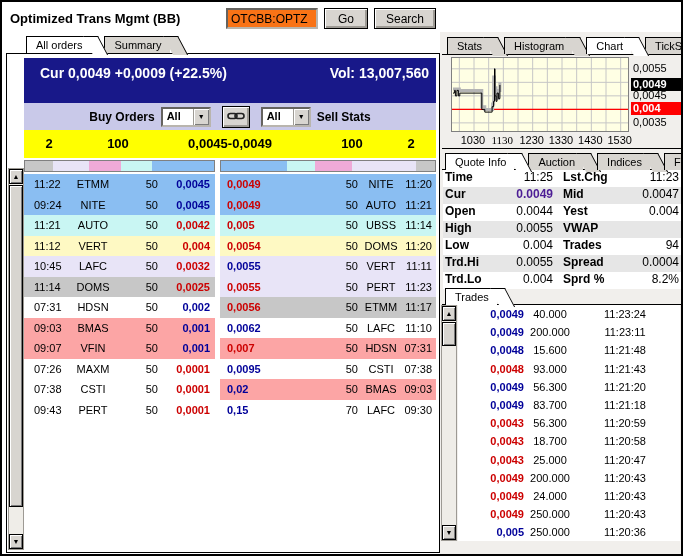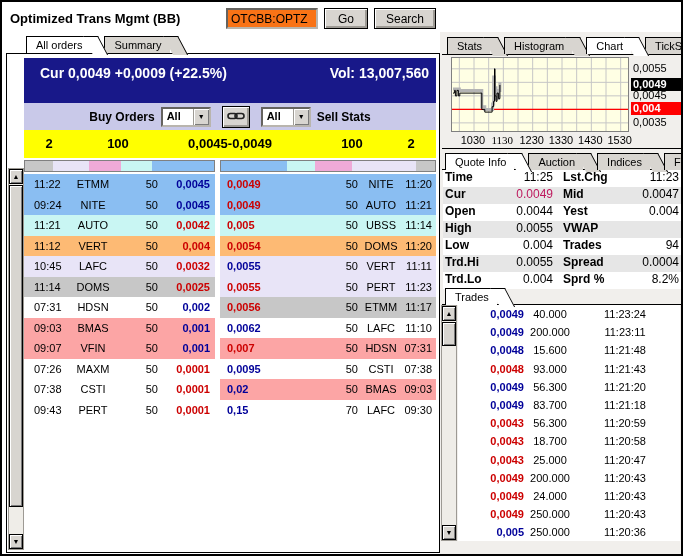--- a/index.html
+++ b/index.html
@@ -62,39 +62,39 @@
   #book { position:absolute; left:17px; top:120px; width:412px; font-size:11px; }
   .book-row { display:flex; height:20.5px; }
   .brow { width:191px; display:flex; align-items:center; }
   .bgap { width:5px; background:#fff; }
   .srow { width:216px; display:flex; align-items:center; }
   .c-t { width:34px; margin-left:10px; } .c-m { width:50px; text-align:center; }
   .c-s { width:40px; text-align:right; } .c-p { flex:1; text-align:right; padding-right:5px; }
   .c-p2 { width:58px; padding-left:7px; } .c-s2 { width:80px; text-align:right; }
   .c-m2 { width:46px; text-align:center; } .c-t2 { flex:1; text-align:right; padding-right:4px; }
 
-  .bg-lvl-blue{background:#8abef2} .bg-lvl-cyan{background:#c9f6f3} .bg-lvl-pink{background:#fdba74}
+  .bg-lvl-blue{background:#8abef2} .bg-lvl-cyan{background:#c9f6f3} .bg-lvl-pink{background:#fef9c3}
   .bg-lvl-lav{background:#e8e4f7} .bg-lvl-gray{background:#c7c7c7} .bg-white{background:#fff}
   .bg-alt{background:#fca5a5} .bg-gray{background:#dcdcdc}
   .px-up{color:#000099;font-weight:bold} .px-down{color:#cc0000;font-weight:bold}
 
   
   #right-bg { position:absolute; left:438px; top:30px; width:245px; height:522px; background:#f1efec; }
   .hline { position:absolute; left:440px; width:239px; height:1px; background:#000; }
   #chart-plot { position:absolute; left:449px; top:55px; width:178px; height:75px; background:#ffffe4; border:1px solid #808080; }
   .ymark { position:absolute; left:629px; width:50px; height:13px; font-size:11px; line-height:13px; padding-left:2px; }
   .ymark.current { background:#000; color:#fff; font-weight:bold; }
   .ymark.alert   { background:#ff0000; color:#fff; font-weight:bold; }
   .xlab { position:absolute; top:132px; width:32px; text-align:center; font-size:11px; }
   #quote-table { position:absolute; left:441px; top:168px; width:238px; }
   .qrow { display:flex; height:17px; font-size:12px; background:#fff; }
   .qrow.alt { background:#e6e6e6; }
   .q-l1{width:52px;font-weight:bold;padding-left:2px} .q-v1{width:58px;text-align:right}
   .q-l2{width:64px;font-weight:bold;padding-left:10px} .q-v2{flex:1;text-align:right;padding-right:2px}
-  .q-cur{color:#be185d;font-weight:normal}
+  .q-cur{color:#4c1d95;font-weight:bold}
   #trades-list { position:absolute; left:456px; top:303px; width:222px; }
   .trow { display:flex; height:18.2px; align-items:center; font-size:11px; background:#fff; }
   .tr-p{width:66px;text-align:right;font-weight:bold} .tr-s{width:52px;text-align:center} .tr-t{flex:1;text-align:center;padding-right:6px}
 </style>
 </head>
 <body>
 
 <div id="win">
 
   <div class="abs" style="left:8px;top:9px;font-size:13px;font-weight:bold">Optimized Trans Mgmt (BB)</div>

